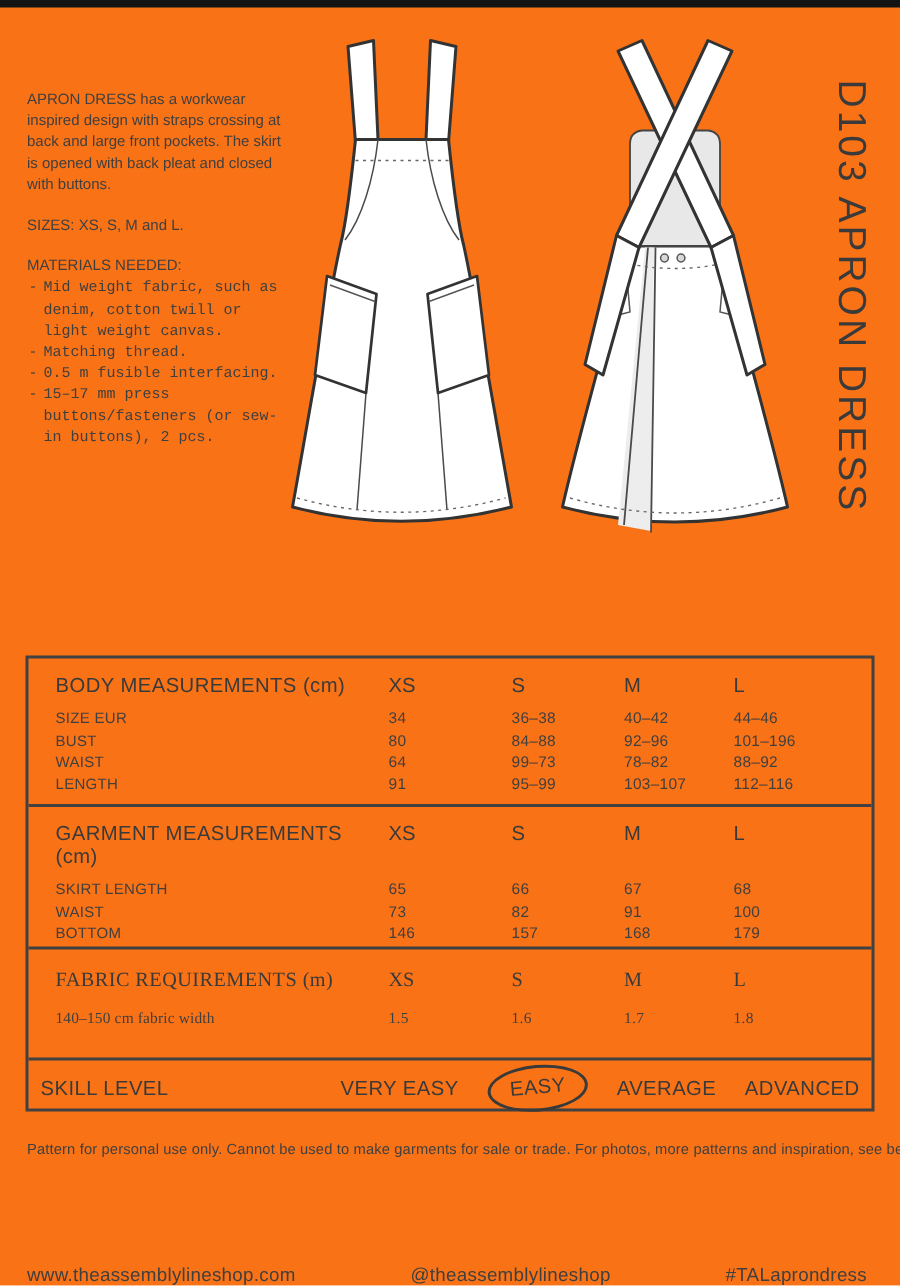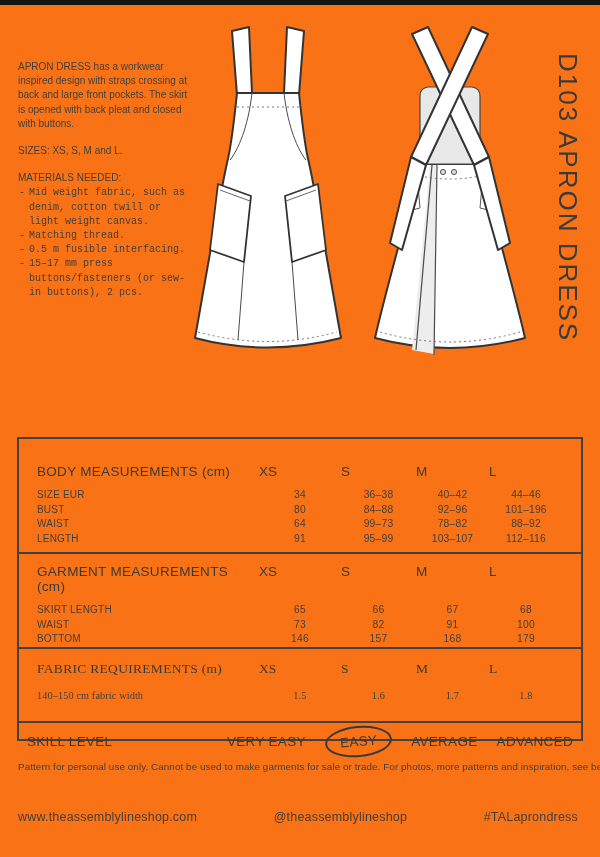--- a/index.html
+++ b/index.html
@@ -27,45 +27,45 @@
     writing-mode:vertical-rl;font-size:26px;letter-spacing:2px;color:#3a3a3a;
     white-space:nowrap;
   }
 
   
   .mtable{
     position:absolute;left:17px;top:437px;width:566px;height:304px;
     box-sizing:border-box;border:2px solid #414141;
   }
   .tsec{box-sizing:border-box;padding:0 18px;}
-  .sec-body{height:113px;padding-top:25px;}
+  .sec-body{height:97px;padding-top:10px;}
   .sec-garment{height:95px;padding-top:10px;border-top:2px solid #414141;}
   .sec-fabric{height:74px;padding-top:12px;border-top:2px solid #414141;font-family:Liberation Serif, serif;}
   .sec-skill{height:38px;border-top:2px solid #414141;display:flex;align-items:center;padding:0 8px;}
   .thead,.trow{display:grid;grid-template-columns:222px 82px 75px 73px 1fr;align-items:baseline;}
   .thead{margin-bottom:9px;}
   .t-title{font-size:13.5px;letter-spacing:0.3px;color:#3a3a3a;}
   .t-col{font-size:13.5px;color:#3a3a3a;}
   .trow{font-size:10px;line-height:14.5px;letter-spacing:0.2px;}
-  .trow .val{font-size:10.3px;text-align:center;}
+  .trow .val{font-size:10.3px;}
   .fab-label{font-size:10.3px;letter-spacing:0.1px;}
   .sec-fabric .trow{line-height:20px;}
 
   
   .skill-title{font-size:13.5px;letter-spacing:0.3px;width:200px;flex:none;color:#3a3a3a;}
   .skill-levels{flex:1;display:flex;justify-content:space-between;align-items:center;}
   .skill-level{font-size:13.5px;letter-spacing:0.3px;color:#3a3a3a;}
   .ellipse{
     display:inline-block;border:2px solid #3a3a3a;border-radius:50%;
     padding:4px 13px 5px;transform:rotate(-5deg);
   }
 
   
   .note{position:absolute;left:18px;top:761px;font-size:9.8px;white-space:nowrap;letter-spacing:0.1px;}
-  .links{position:absolute;left:18px;right:22px;top:810px;display:flex;justify-content:space-between;font-size:12.5px;letter-spacing:0.2px;}
+  .links{position:absolute;left:18px;right:22px;top:843px;display:flex;justify-content:space-between;font-size:12.5px;letter-spacing:0.2px;}
 </style>
 </head>
 <body>
 
 <div class="page">
 
   <div class="scan-bar"></div>
 
   <div class="desc">
     <p>APRON DRESS has a workwear inspired design with straps crossing at back and large front pockets. The skirt is opened with back pleat and closed with buttons.</p>

